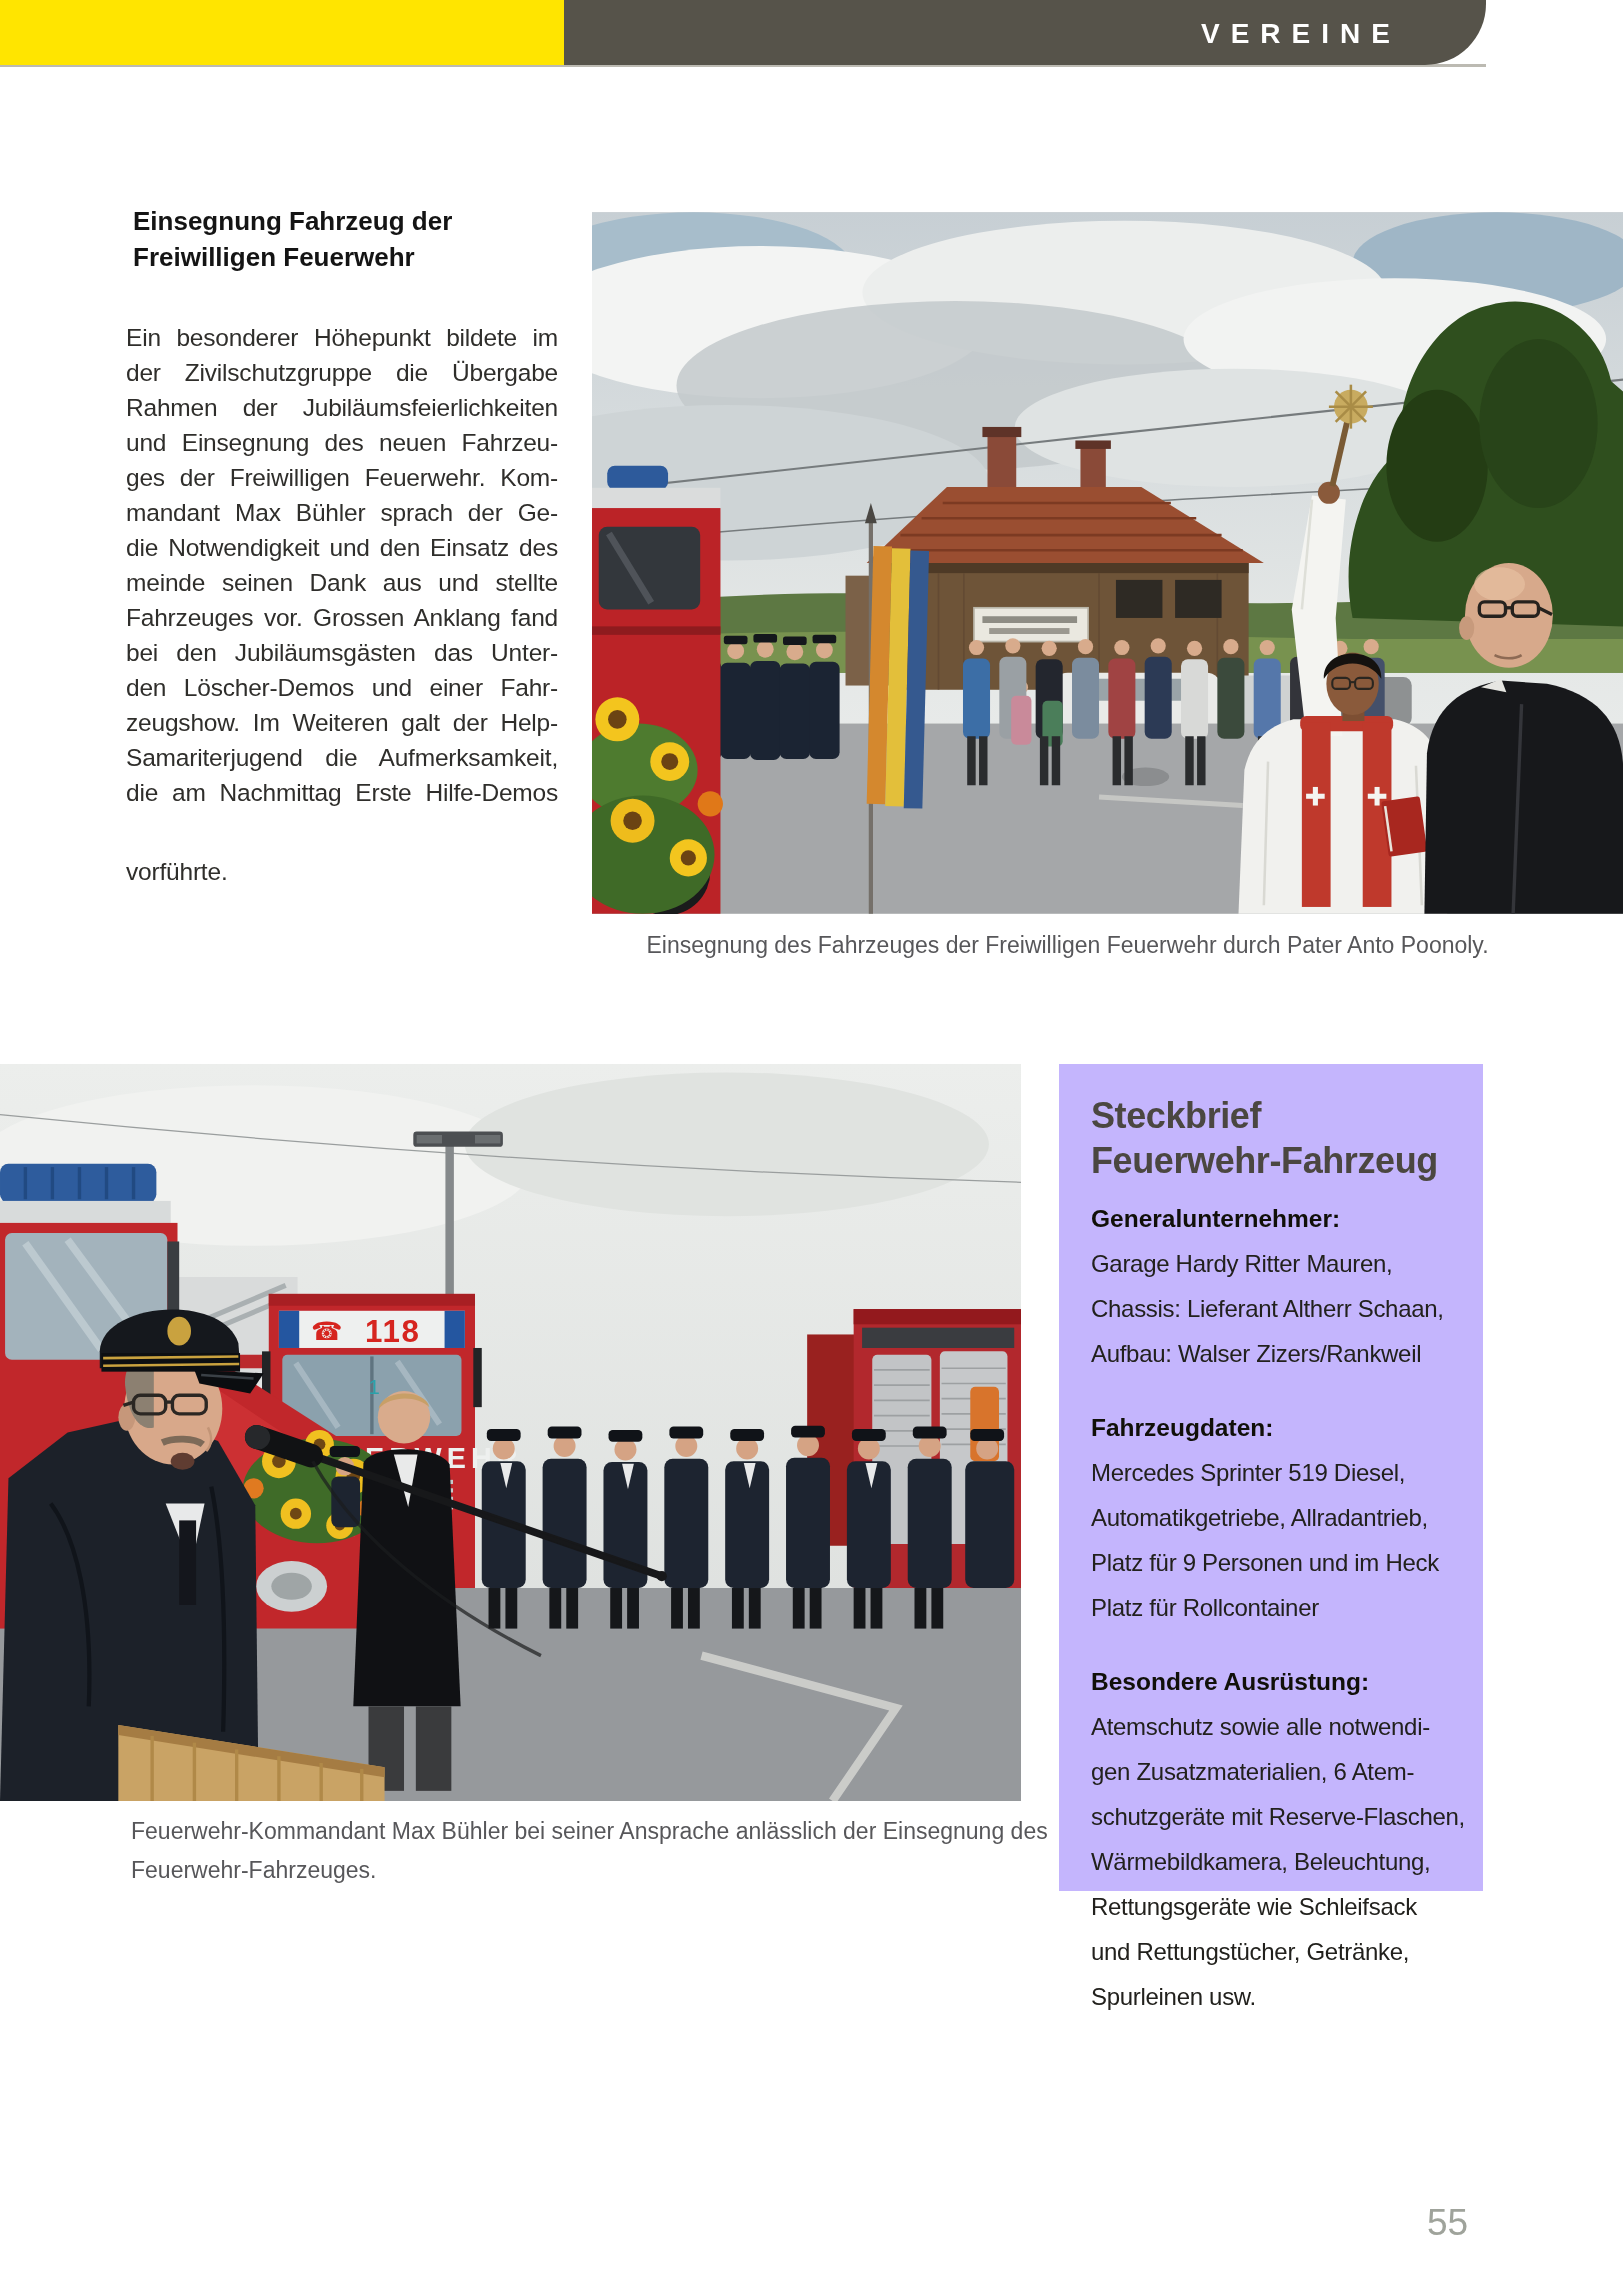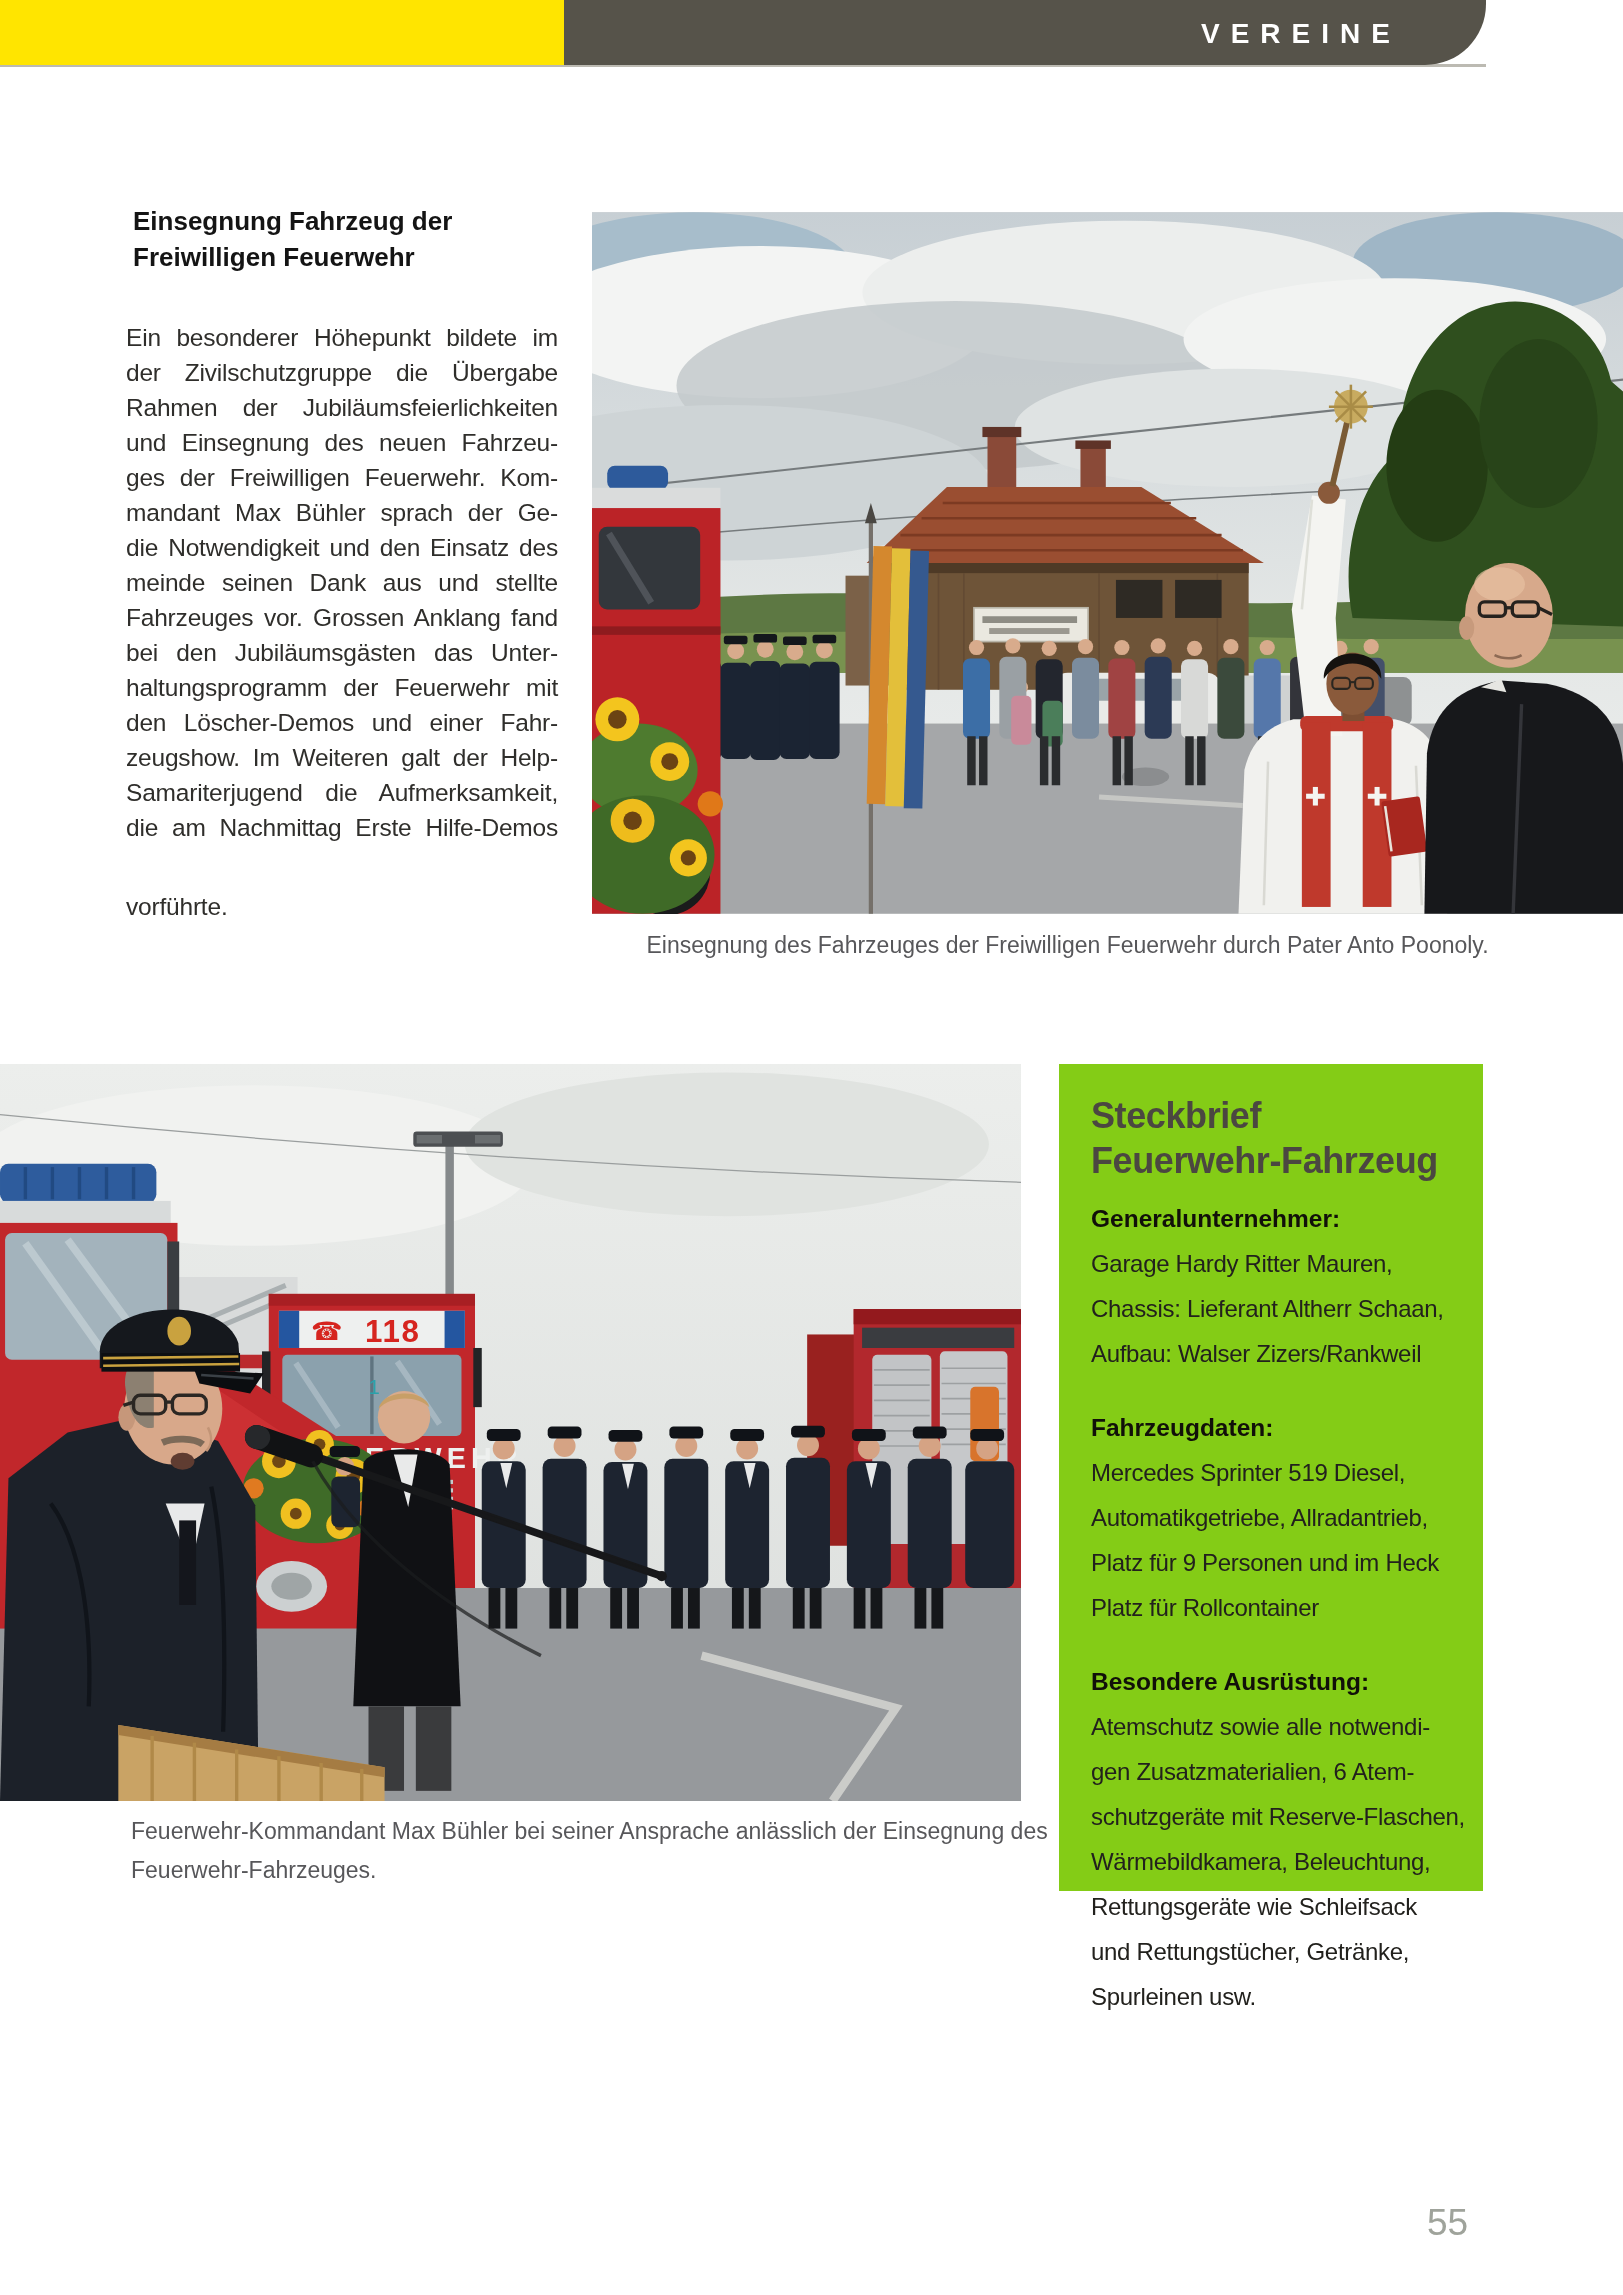--- a/index.html
+++ b/index.html
@@ -21,21 +21,21 @@
   .jline{text-align:justify;text-align-last:justify;white-space:normal;}
   .jline.last{text-align-last:auto;margin-top:44px;}
   
   .photo{overflow:hidden;background:#d8dadb;}
   .photo svg{display:block;}
   .photo1{left:592px;top:212px;width:1031px;height:702px;}
   .cap1{left:594px;top:928px;width:947px;font-size:23px;color:#57575a;line-height:34px;text-align:center;}
   .photo2{left:0;top:1064px;width:1021px;height:737px;}
   .cap2{left:131px;top:1812px;width:955px;font-size:23px;color:#57575a;line-height:39px;}
   
-  .ibox{left:1059px;top:1064px;width:424px;height:827px;background:#84cc16;
+  .ibox{left:1059px;top:1064px;width:424px;height:827px;background:#c4b5fd;
         box-sizing:border-box;padding:29px 20px 0 32px;}
   .ibox-title{font-size:36px;font-weight:bold;color:#4b4741;line-height:45px;
               margin-bottom:20px;letter-spacing:-0.4px;}
   .ibox-section{margin-bottom:42px;}
   .ibox-h{font-size:24.5px;font-weight:bold;color:#111009;line-height:32px;white-space:nowrap;}
   .ibox-l{font-size:24px;color:#22211d;line-height:32px;white-space:nowrap;letter-spacing:-0.3px;margin-top:13px;}
   
   .pagenum{left:1427px;top:2202px;font-size:37px;color:#9fa39b;}
 </style>
 </head>
@@ -54,21 +54,20 @@
   <div class="jline">Ein besonderer Höhepunkt bildete im</div>
   <div class="jline">der Zivilschutzgruppe die Übergabe</div>
   <div class="jline">Rahmen der Jubiläumsfeierlichkeiten</div>
   <div class="jline">und Einsegnung des neuen Fahrzeu-</div>
   <div class="jline">ges der Freiwilligen Feuerwehr. Kom-</div>
   <div class="jline">mandant Max Bühler sprach der Ge-</div>
   <div class="jline">die Notwendigkeit und den Einsatz des</div>
   <div class="jline">meinde seinen Dank aus und stellte</div>
   <div class="jline">Fahrzeuges vor. Grossen Anklang fand</div>
   <div class="jline">bei den Jubiläumsgästen das Unter-</div>
-  <div class="jline">haltungsprogramm der Feuerwehr mit</div>
   <div class="jline">den Löscher-Demos und einer Fahr-</div>
   <div class="jline">zeugshow. Im Weiteren galt der Help-</div>
   <div class="jline">Samariterjugend die Aufmerksamkeit,</div>
   <div class="jline">die am Nachmittag Erste Hilfe-Demos</div>
   <div class="jline last">vorführte.</div>
 </div>
 
 <div class="abs photo photo1">
 <svg width="1031" height="702" viewBox="0 0 1220 830" xmlns="http://www.w3.org/2000/svg">
   <defs>

